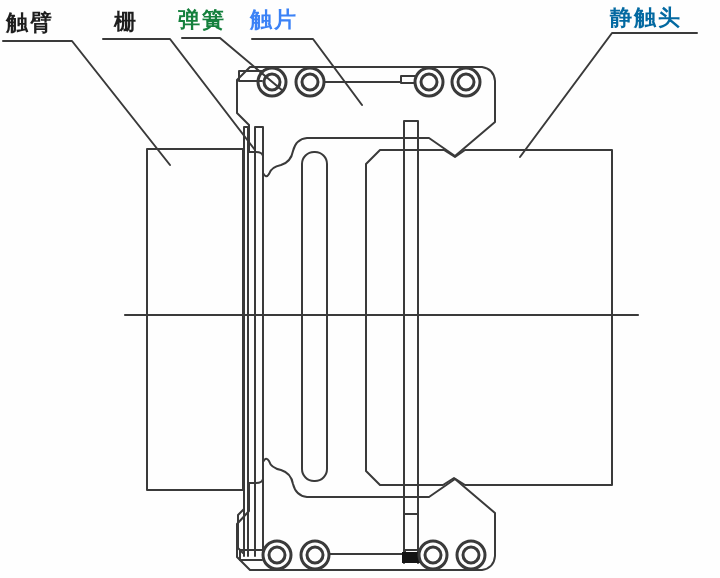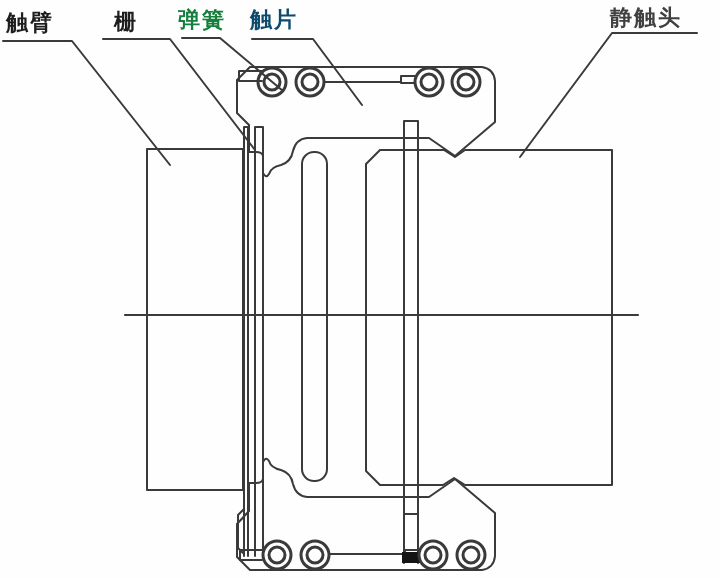--- a/index.html
+++ b/index.html
@@ -96,15 +96,15 @@
       <path d="M103,39 H170 L255,150"></path>
       <path d="M182,38 H220 L283,91"></path>
       <path d="M252,39 H313 L362,105"></path>
       <path d="M697,33 H612 L520,157"></path>
     </g>
   </svg>
 
   <div class="cjk-label" id="label-contact-arm" style="color: rgb(30, 30, 30);">触臂</div>
   <div class="cjk-label" id="label-grid" style="color: rgb(30, 30, 30);">栅</div>
   <div class="cjk-label" id="label-spring" style="color: #15803d;">弹簧</div>
-  <div class="cjk-label" id="label-contact-finger" style="color: #0c4a6e;">触片</div>
-  <div class="cjk-label" id="label-static-contact" style="color: #404040;">静触头</div>
+  <div class="cjk-label" id="label-contact-finger" style="color: #3b82f6;">触片</div>
+  <div class="cjk-label" id="label-static-contact" style="color: #0369a1;">静触头</div>
 </div>
 
 </body></html>

